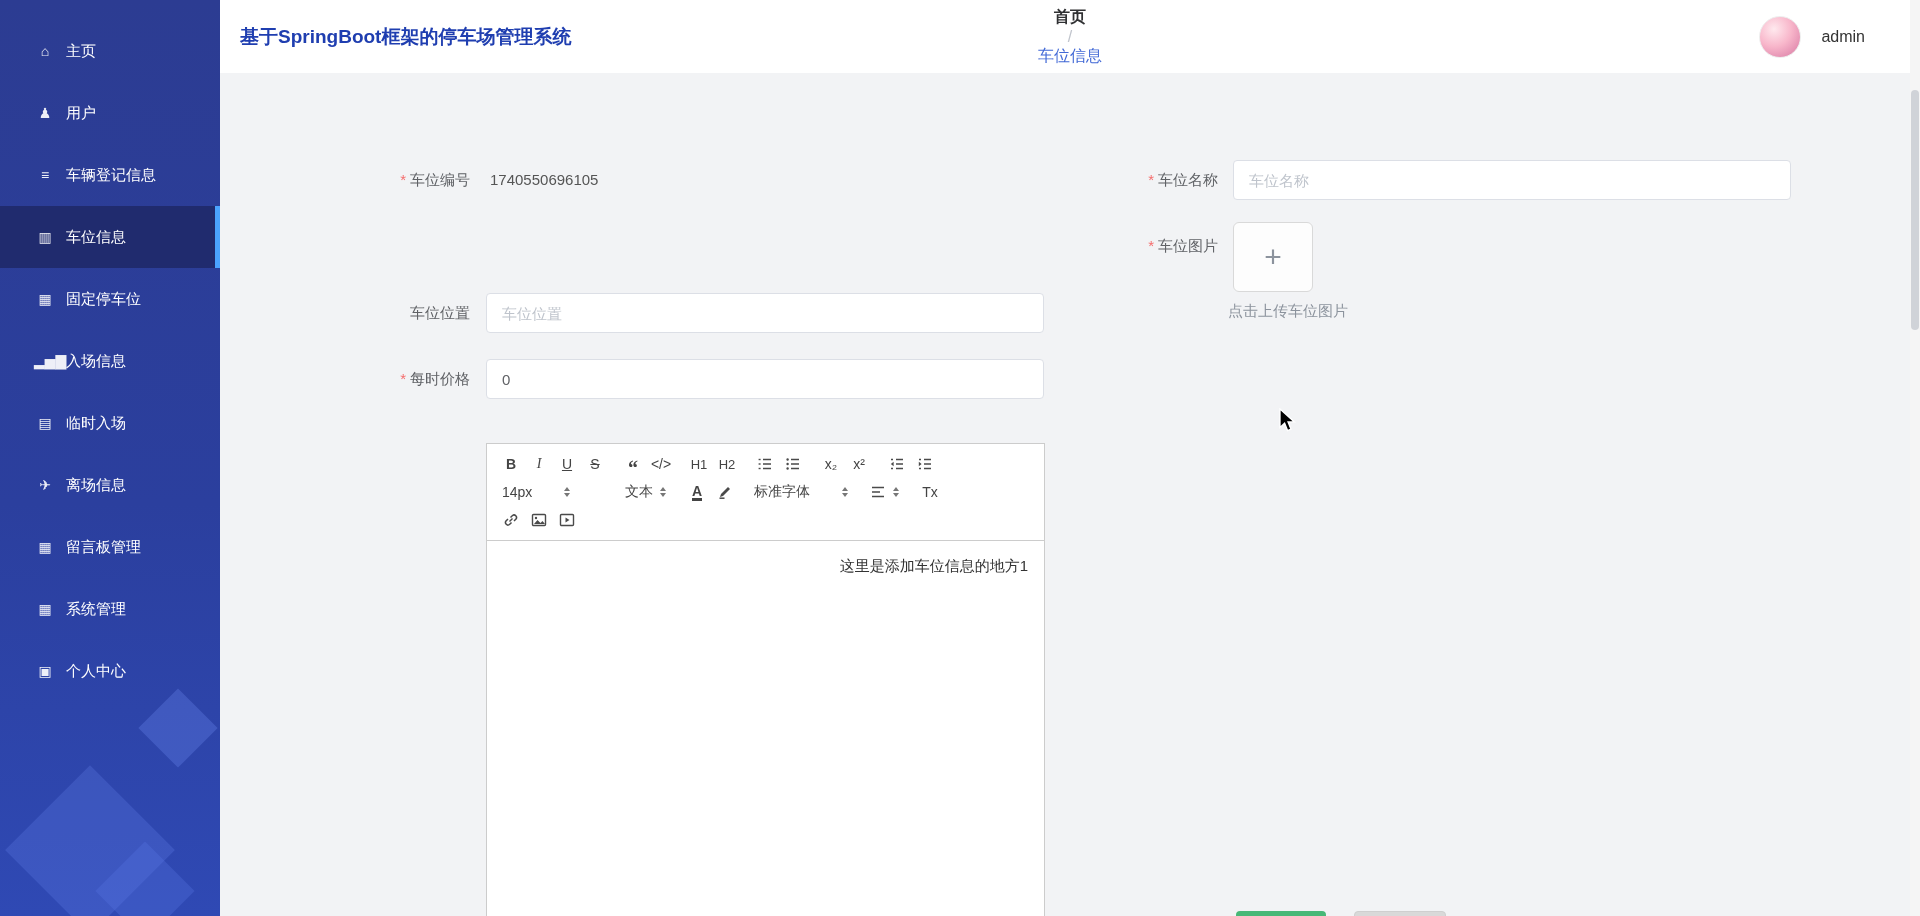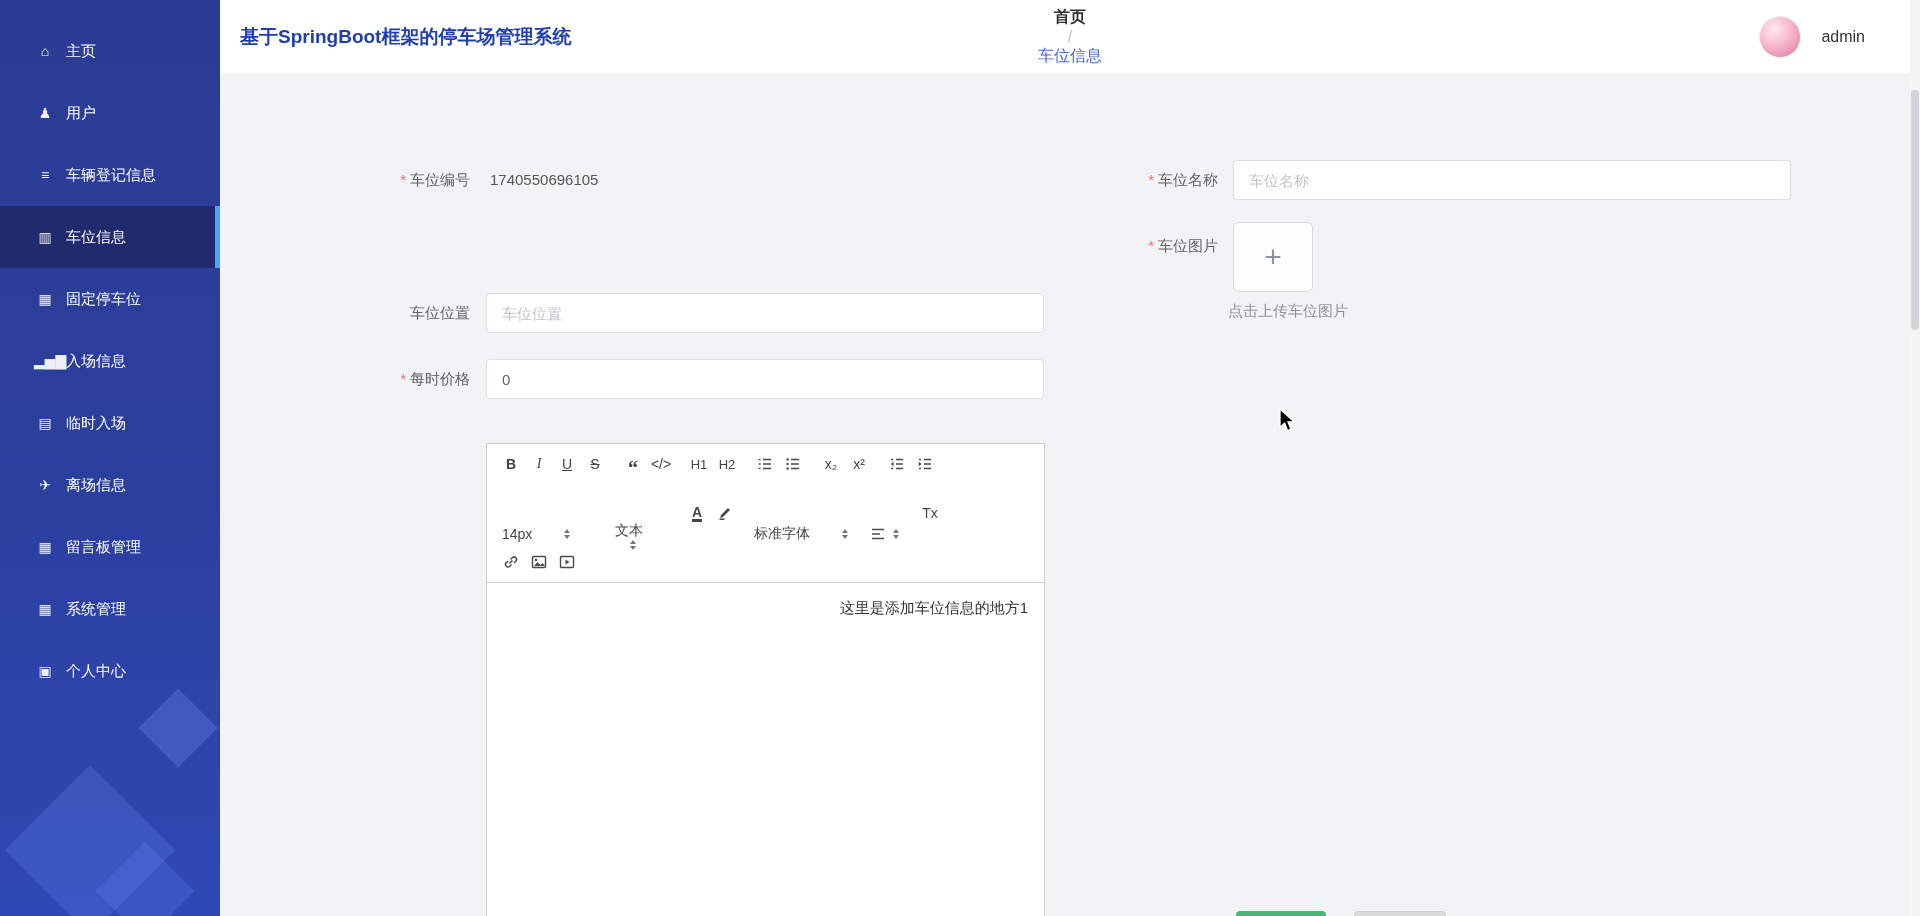--- a/index.html
+++ b/index.html
@@ -67,21 +67,21 @@
   .tbtn { width:28px; height:24px; display:flex; align-items:center; justify-content:center;
     color:#444; font-size:14px; cursor:pointer; }
   .tbtn.bold { font-weight:bold; }
   .tbtn.italic { font-style:italic; font-family:"Liberation Serif",serif; }
   .tbtn.under { text-decoration:underline; }
   .tbtn.strike { text-decoration:line-through; }
   .tbtn.quote { font-size:20px; font-weight:bold; font-family:"Liberation Serif",serif; line-height:10px; padding-top:8px; }
   .tbtn.hsz { font-weight:normal; font-size:13px; }
   .tbtn svg { display:block; }
   .tpick { display:flex; align-items:center; height:24px; padding:0 5px; color:#444;
-    font-size:14px; cursor:pointer; margin-right:12px;margin-top:42px; }
+    font-size:14px; cursor:pointer; margin-right:12px; }
   .ud { display:flex; flex-direction:column; margin-left:7px; row-gap:2px; }
   .ud i { display:block; width:0; height:0; border-left:3.5px solid transparent; border-right:3.5px solid transparent; }
   .ud .up { border-bottom:4px solid #777; }
   .ud .dn { border-top:4px solid #777; }
   .color-a span { border-bottom:3px solid #444; line-height:14px; font-weight:bold; }
   .editor-body { padding:14px 16px; font-size:15px; color:#333; line-height:1.5;text-align:right; }
 
   
   .btn { position:absolute; height:40px; border-radius:4px; cursor:pointer; }
   .btn.green { left:1016px; top:838px; width:90px; background:#47b877; }
@@ -251,21 +251,21 @@
           </span>
         </div>
         <div class="tb-row">
           <span class="tpick" style="width:78px; justify-content:space-between;">
             <span>14px</span>
             <span class="ud">
                 <i class="up"></i>
                 <i class="dn"></i>
               </span>
           </span>
-          <span class="tpick" style="width:84px; justify-content:flex-start;flex-direction:column;">
+          <span class="tpick" style="width:84px; justify-content:flex-end;">
             <span>文本</span>
             <span class="ud">
                 <i class="up"></i>
                 <i class="dn"></i>
               </span>
           </span>
           <span class="tbtn color-a">
             <span>A</span>
           </span>
           <span class="tbtn" style="margin-right:10px;">

